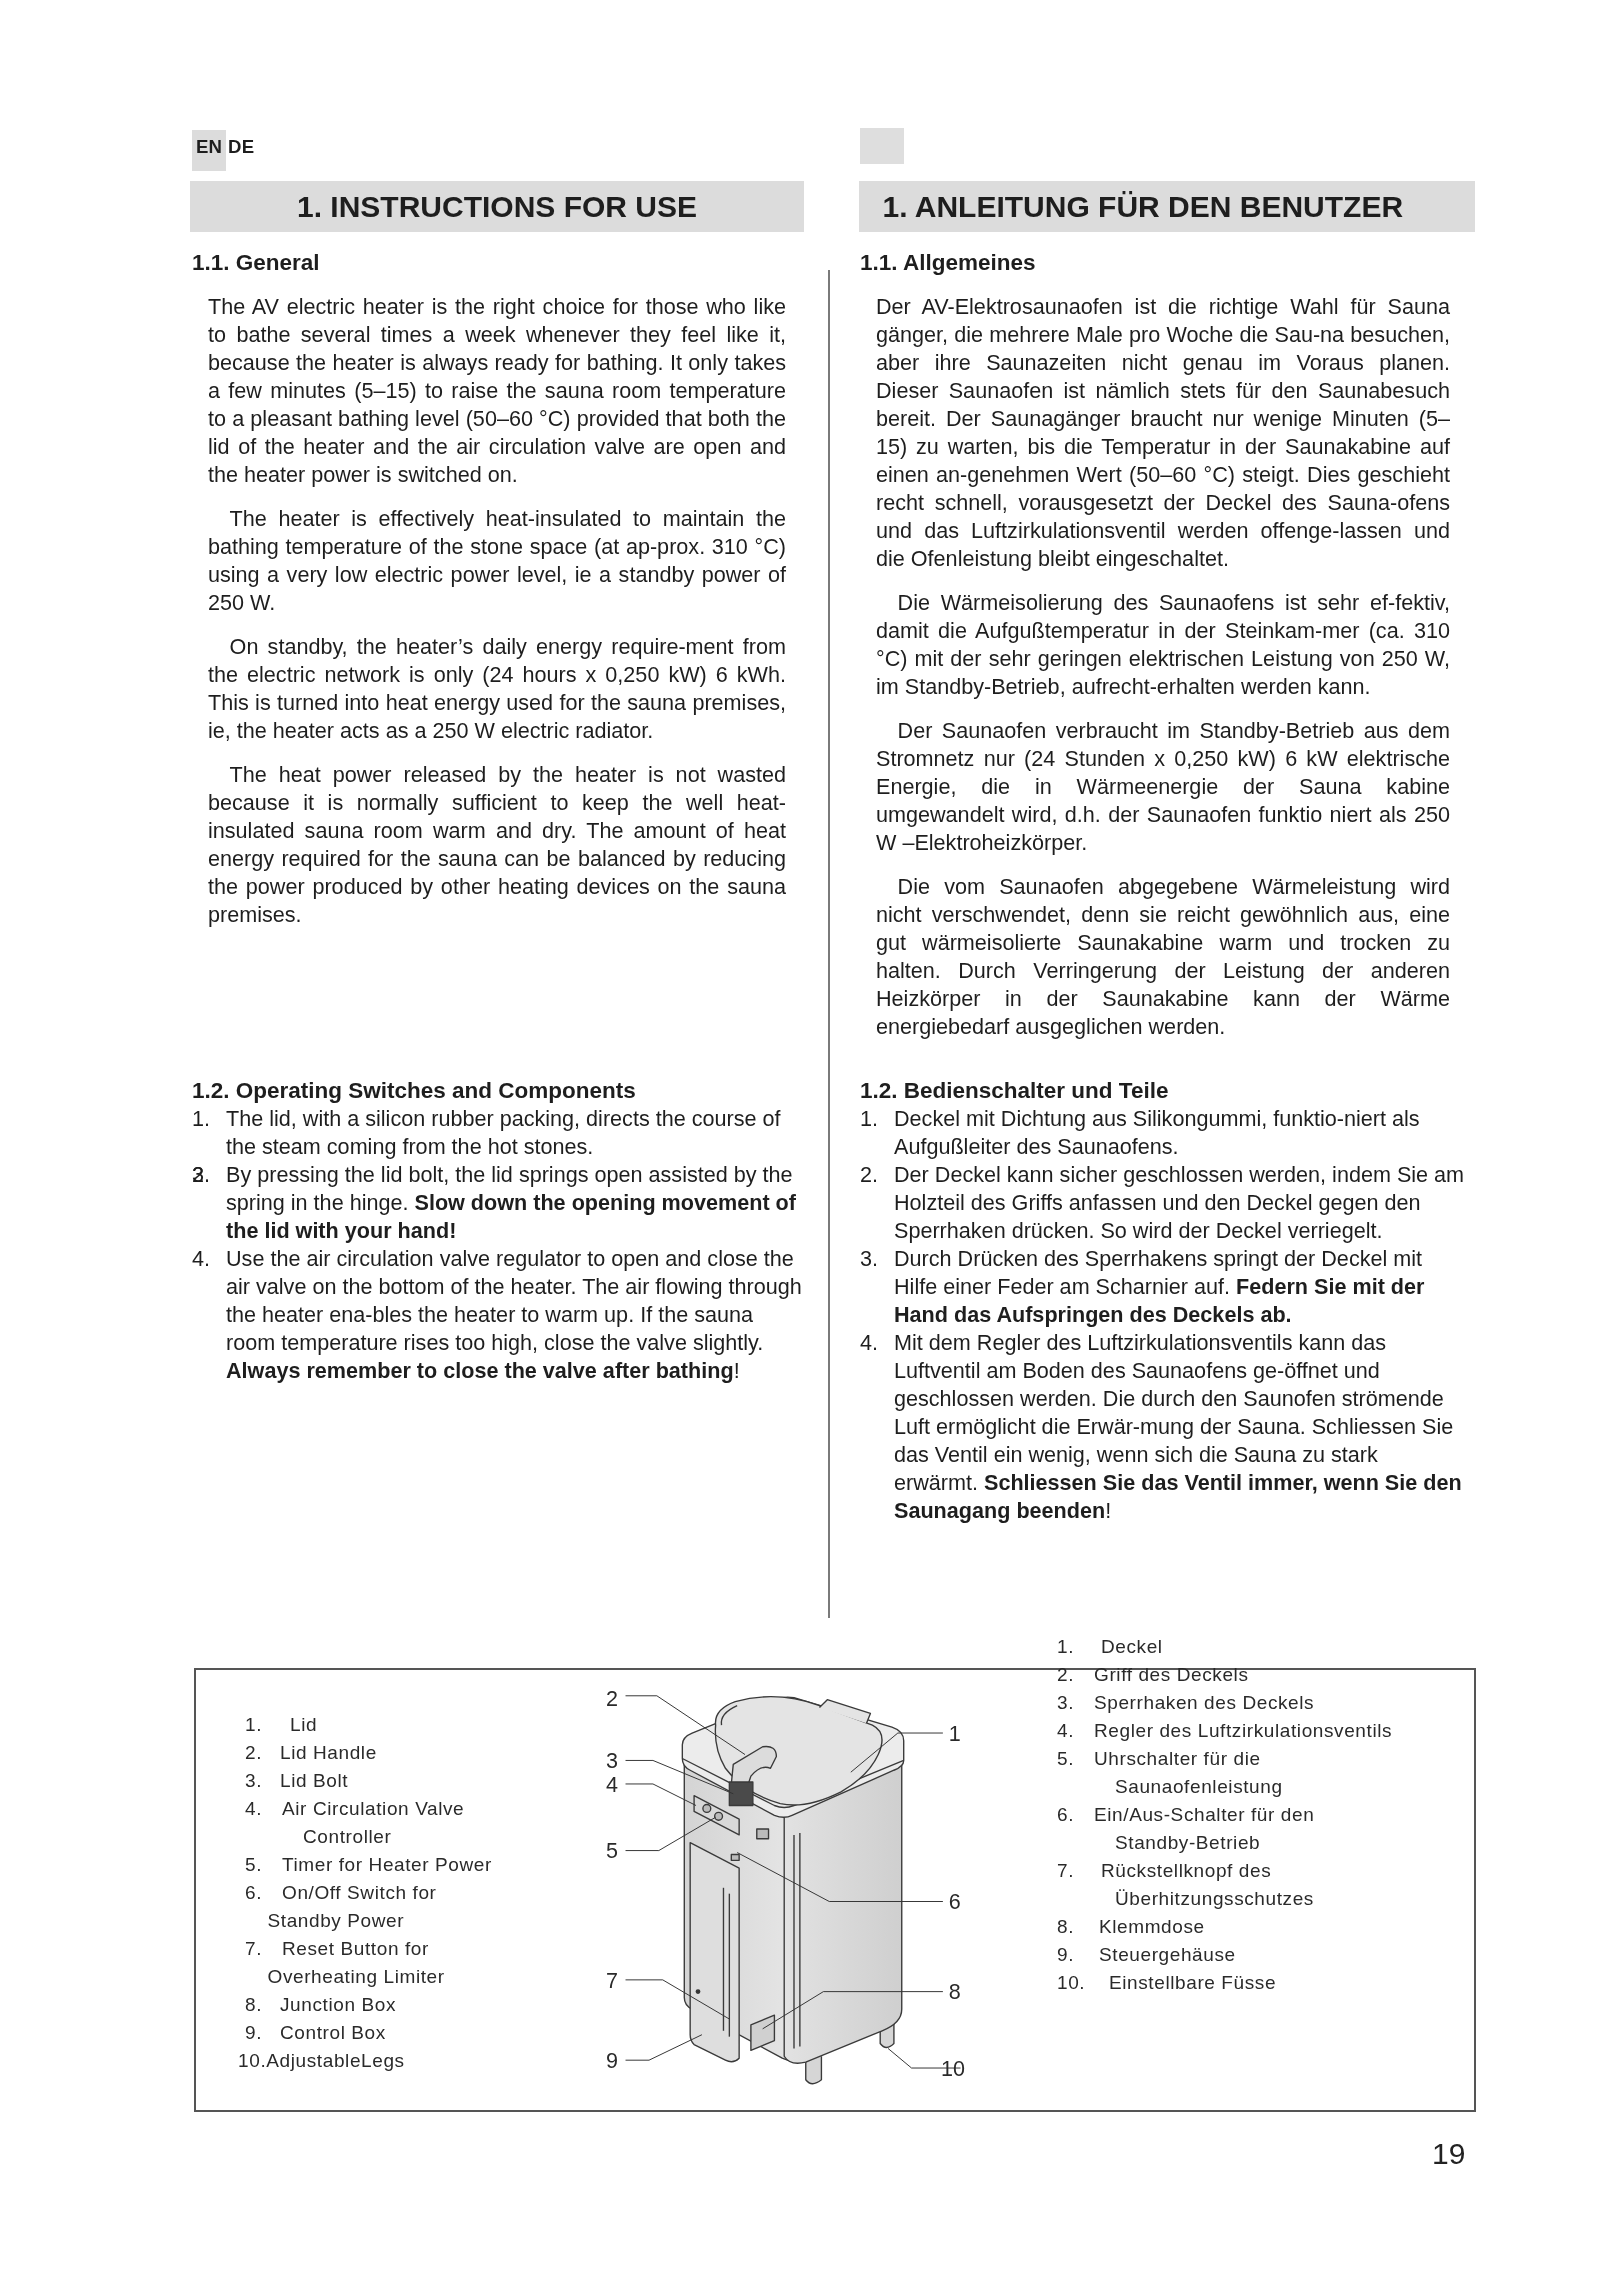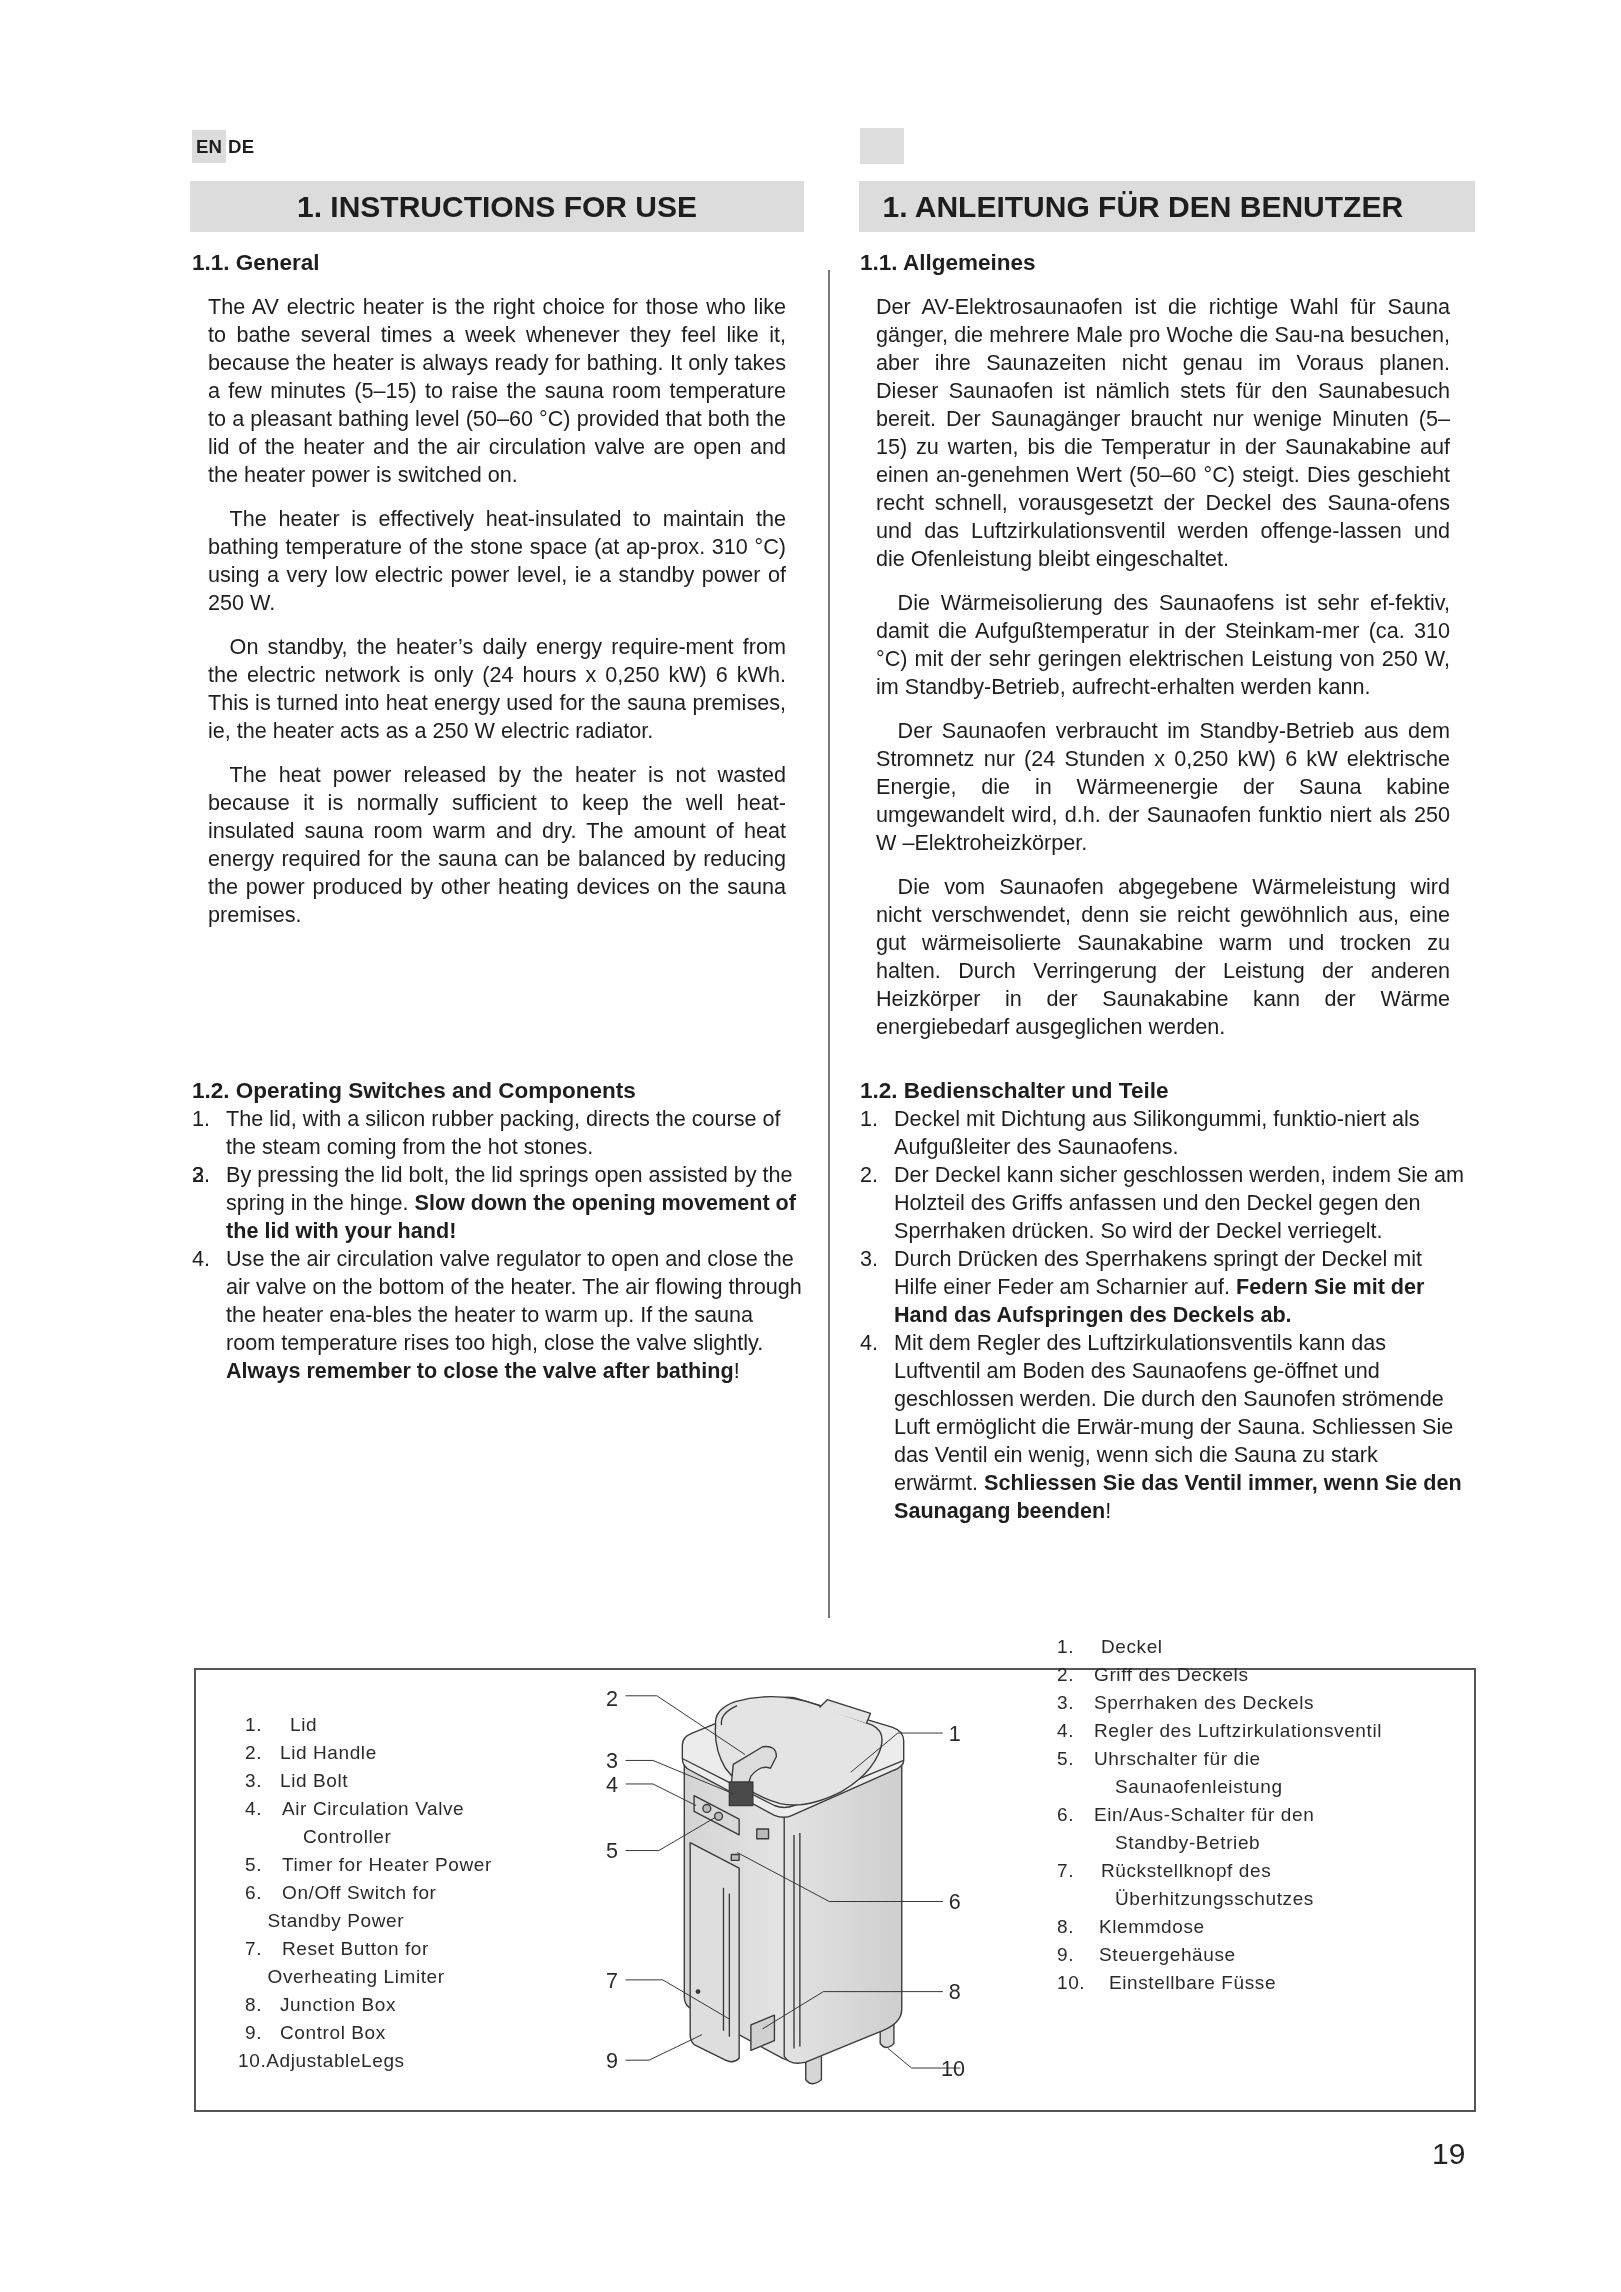--- a/index.html
+++ b/index.html
@@ -1,21 +1,21 @@
 <!DOCTYPE html>
 <html><head>
   <meta charset="utf-8">
   <style>
     html, body { margin: 0; padding: 0; background: #ffffff; }
     body {
       width: 1621px; height: 2293px; position: relative; overflow: hidden;
       font-family: "Liberation Sans", sans-serif; color: #1e1e1e;
     }
     .lang-tab {
-      position: absolute; top: 130px; height: 33px; line-height: 33px;
+      position: absolute; top: 130px; height: 41px; line-height: 33px;
       font-weight: bold; font-size: 18.6px; letter-spacing: 0.2px;
     }
     .lang-en { left: 192px; width: 34px; background: #dcdcdc; text-align: center; }
     .lang-de { left: 228px; }
     .lang-box-right { position: absolute; left: 860px; top: 128px; width: 44px; height: 36px; background: #dedede; }
 
     .chapter-bar {
       position: absolute; top: 181px; height: 51px; background: #dcdcdc;
       font-weight: bold; font-size: 30px; line-height: 51px;
     }
@@ -131,21 +131,21 @@
   <div class="row" style="padding-left:22.5px">Overheating Limiter</div>
   <div class="row"><span class="num" style="width:35px">8.</span><span>Junction Box</span></div>
   <div class="row"><span class="num" style="width:35px">9.</span><span>Control Box</span></div>
   <div class="row" style="margin-left:-6.9px"><span class="num">10.</span><span>AdjustableLegs</span></div>
 </div>
 
 <div class="legend legend-de">
   <div class="row"><span class="num" style="width:44px">1.</span><span>Deckel</span></div>
   <div class="row"><span class="num" style="width:37px">2.</span><span>Griff des Deckels</span></div>
   <div class="row"><span class="num" style="width:37px">3.</span><span>Sperrhaken des Deckels</span></div>
-  <div class="row"><span class="num" style="width:37px">4.</span><span>Regler des Luftzirkulationsventil</span></div>
+  <div class="row"><span class="num" style="width:37px">4.</span><span>Regler des Luftzirkulationsventils</span></div>
   <div class="row"><span class="num" style="width:37px">5.</span><span>Uhrschalter für die</span></div>
   <div class="row" style="padding-left:58px">Saunaofenleistung</div>
   <div class="row"><span class="num" style="width:37px">6.</span><span>Ein/Aus-Schalter für den</span></div>
   <div class="row" style="padding-left:58px">Standby-Betrieb</div>
   <div class="row"><span class="num" style="width:44px">7.</span><span>Rückstellknopf des</span></div>
   <div class="row" style="padding-left:58px">Überhitzungsschutzes</div>
   <div class="row"><span class="num" style="width:42px">8.</span><span>Klemmdose</span></div>
   <div class="row"><span class="num" style="width:42px">9.</span><span>Steuergehäuse</span></div>
   <div class="row"><span class="num" style="width:52px">10.</span><span>Einstellbare Füsse</span></div>
 </div>

